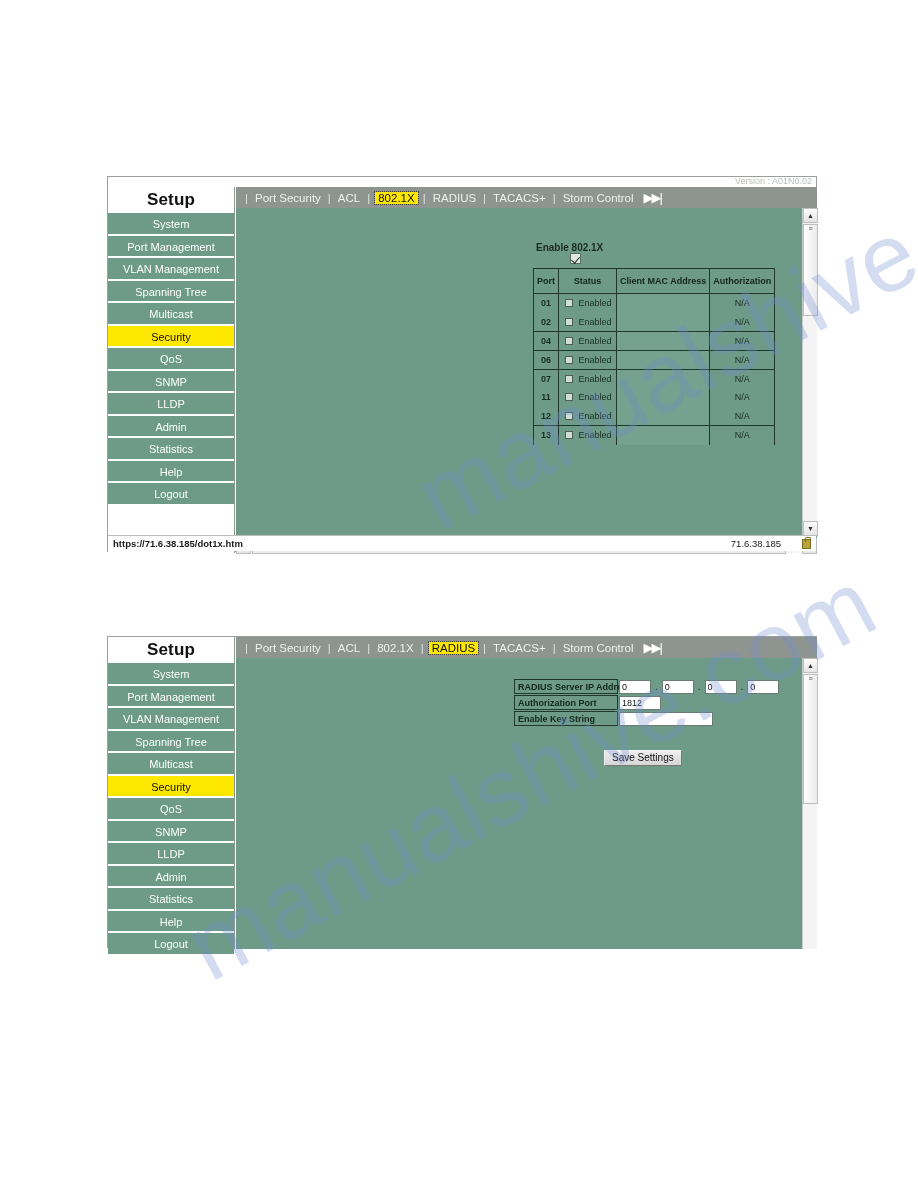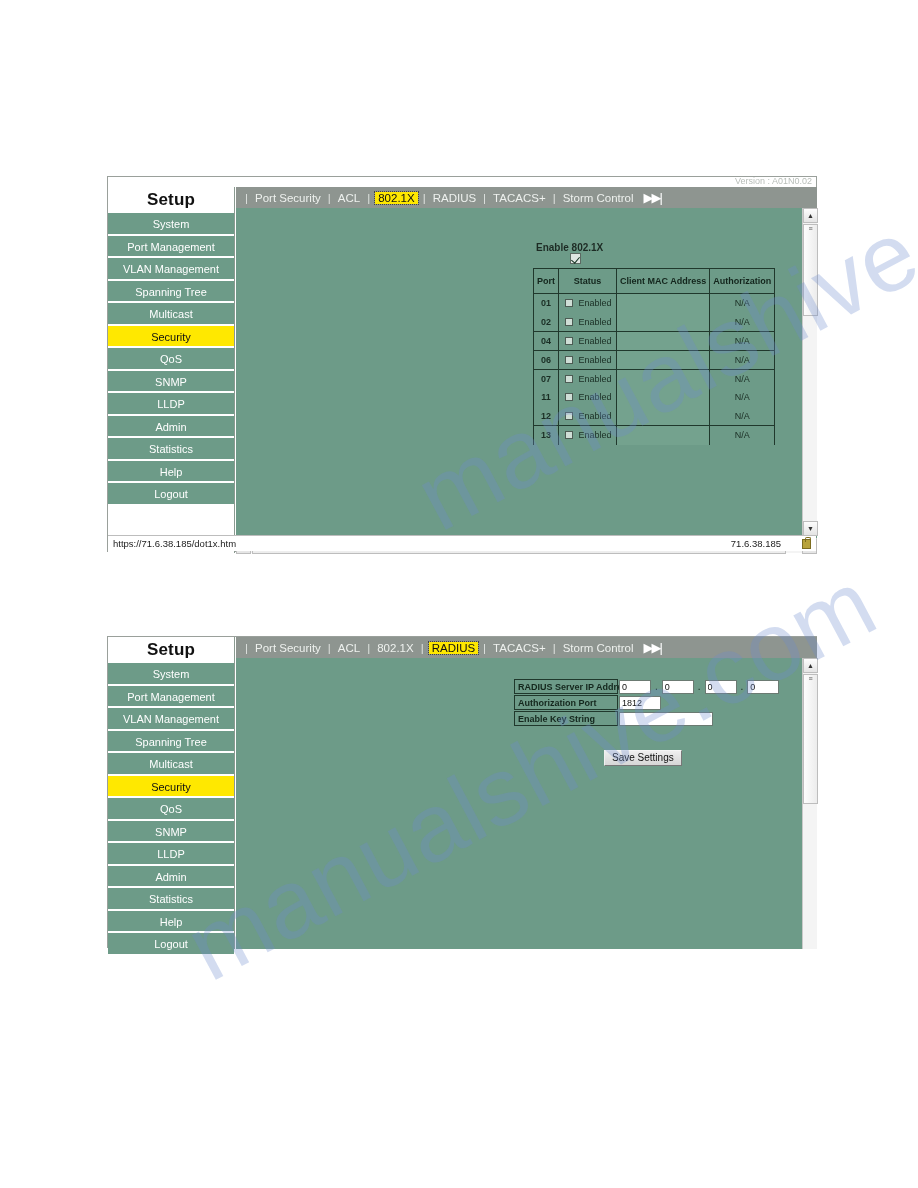--- a/index.html
+++ b/index.html
@@ -293,21 +293,21 @@
   .statusbar {
     position: absolute;
     height: 16px;
     background: #ffffff;
     border-top: 1px solid #bdbdbd;
     display: flex;
     align-items: center;
     font-size: 9.5px;
     color: #1b1b1b;
   }
-  .sb-url { padding-left: 5px; white-space: nowrap; }
+  .sb-url { padding-left: 5px; white-space: nowrap; font-weight: bold; }
   .sb-right {
     margin-left: auto;
     display: flex;
     align-items: center;
     padding-right: 5px;
     gap: 21px;
   }
   .lock-icon {
     width: 9px; height: 10px;
     background: #b8a33a;

